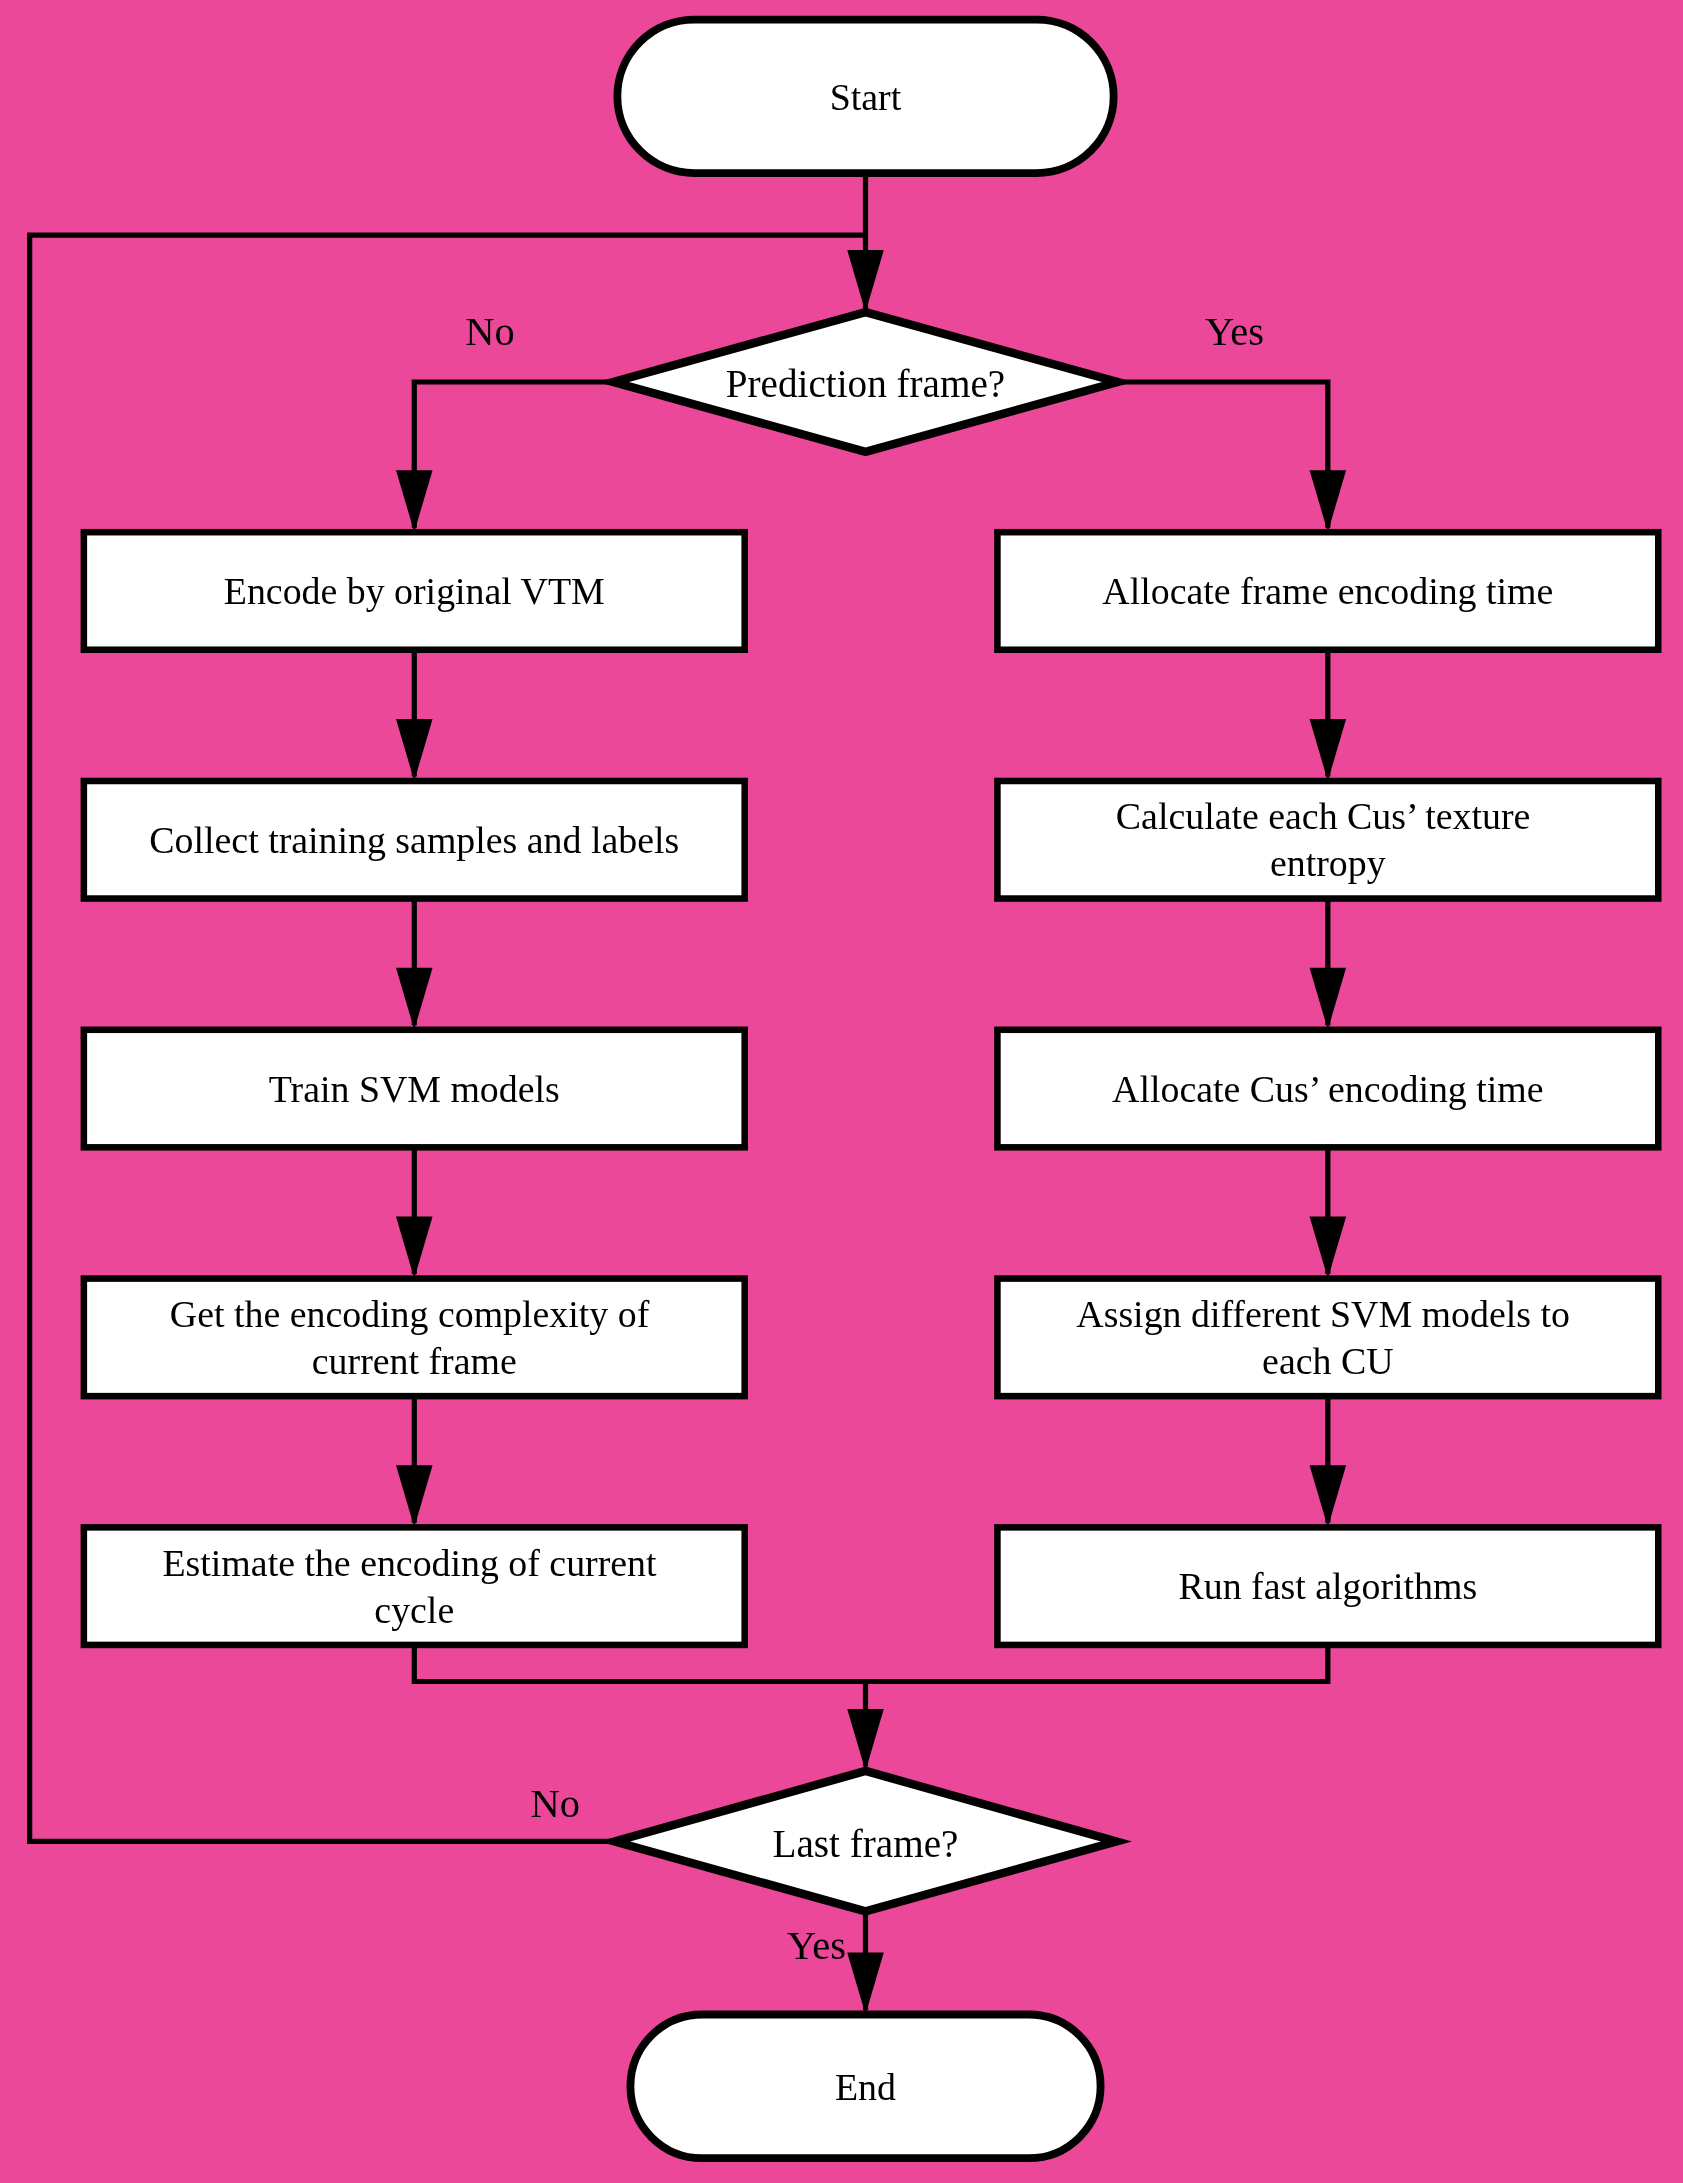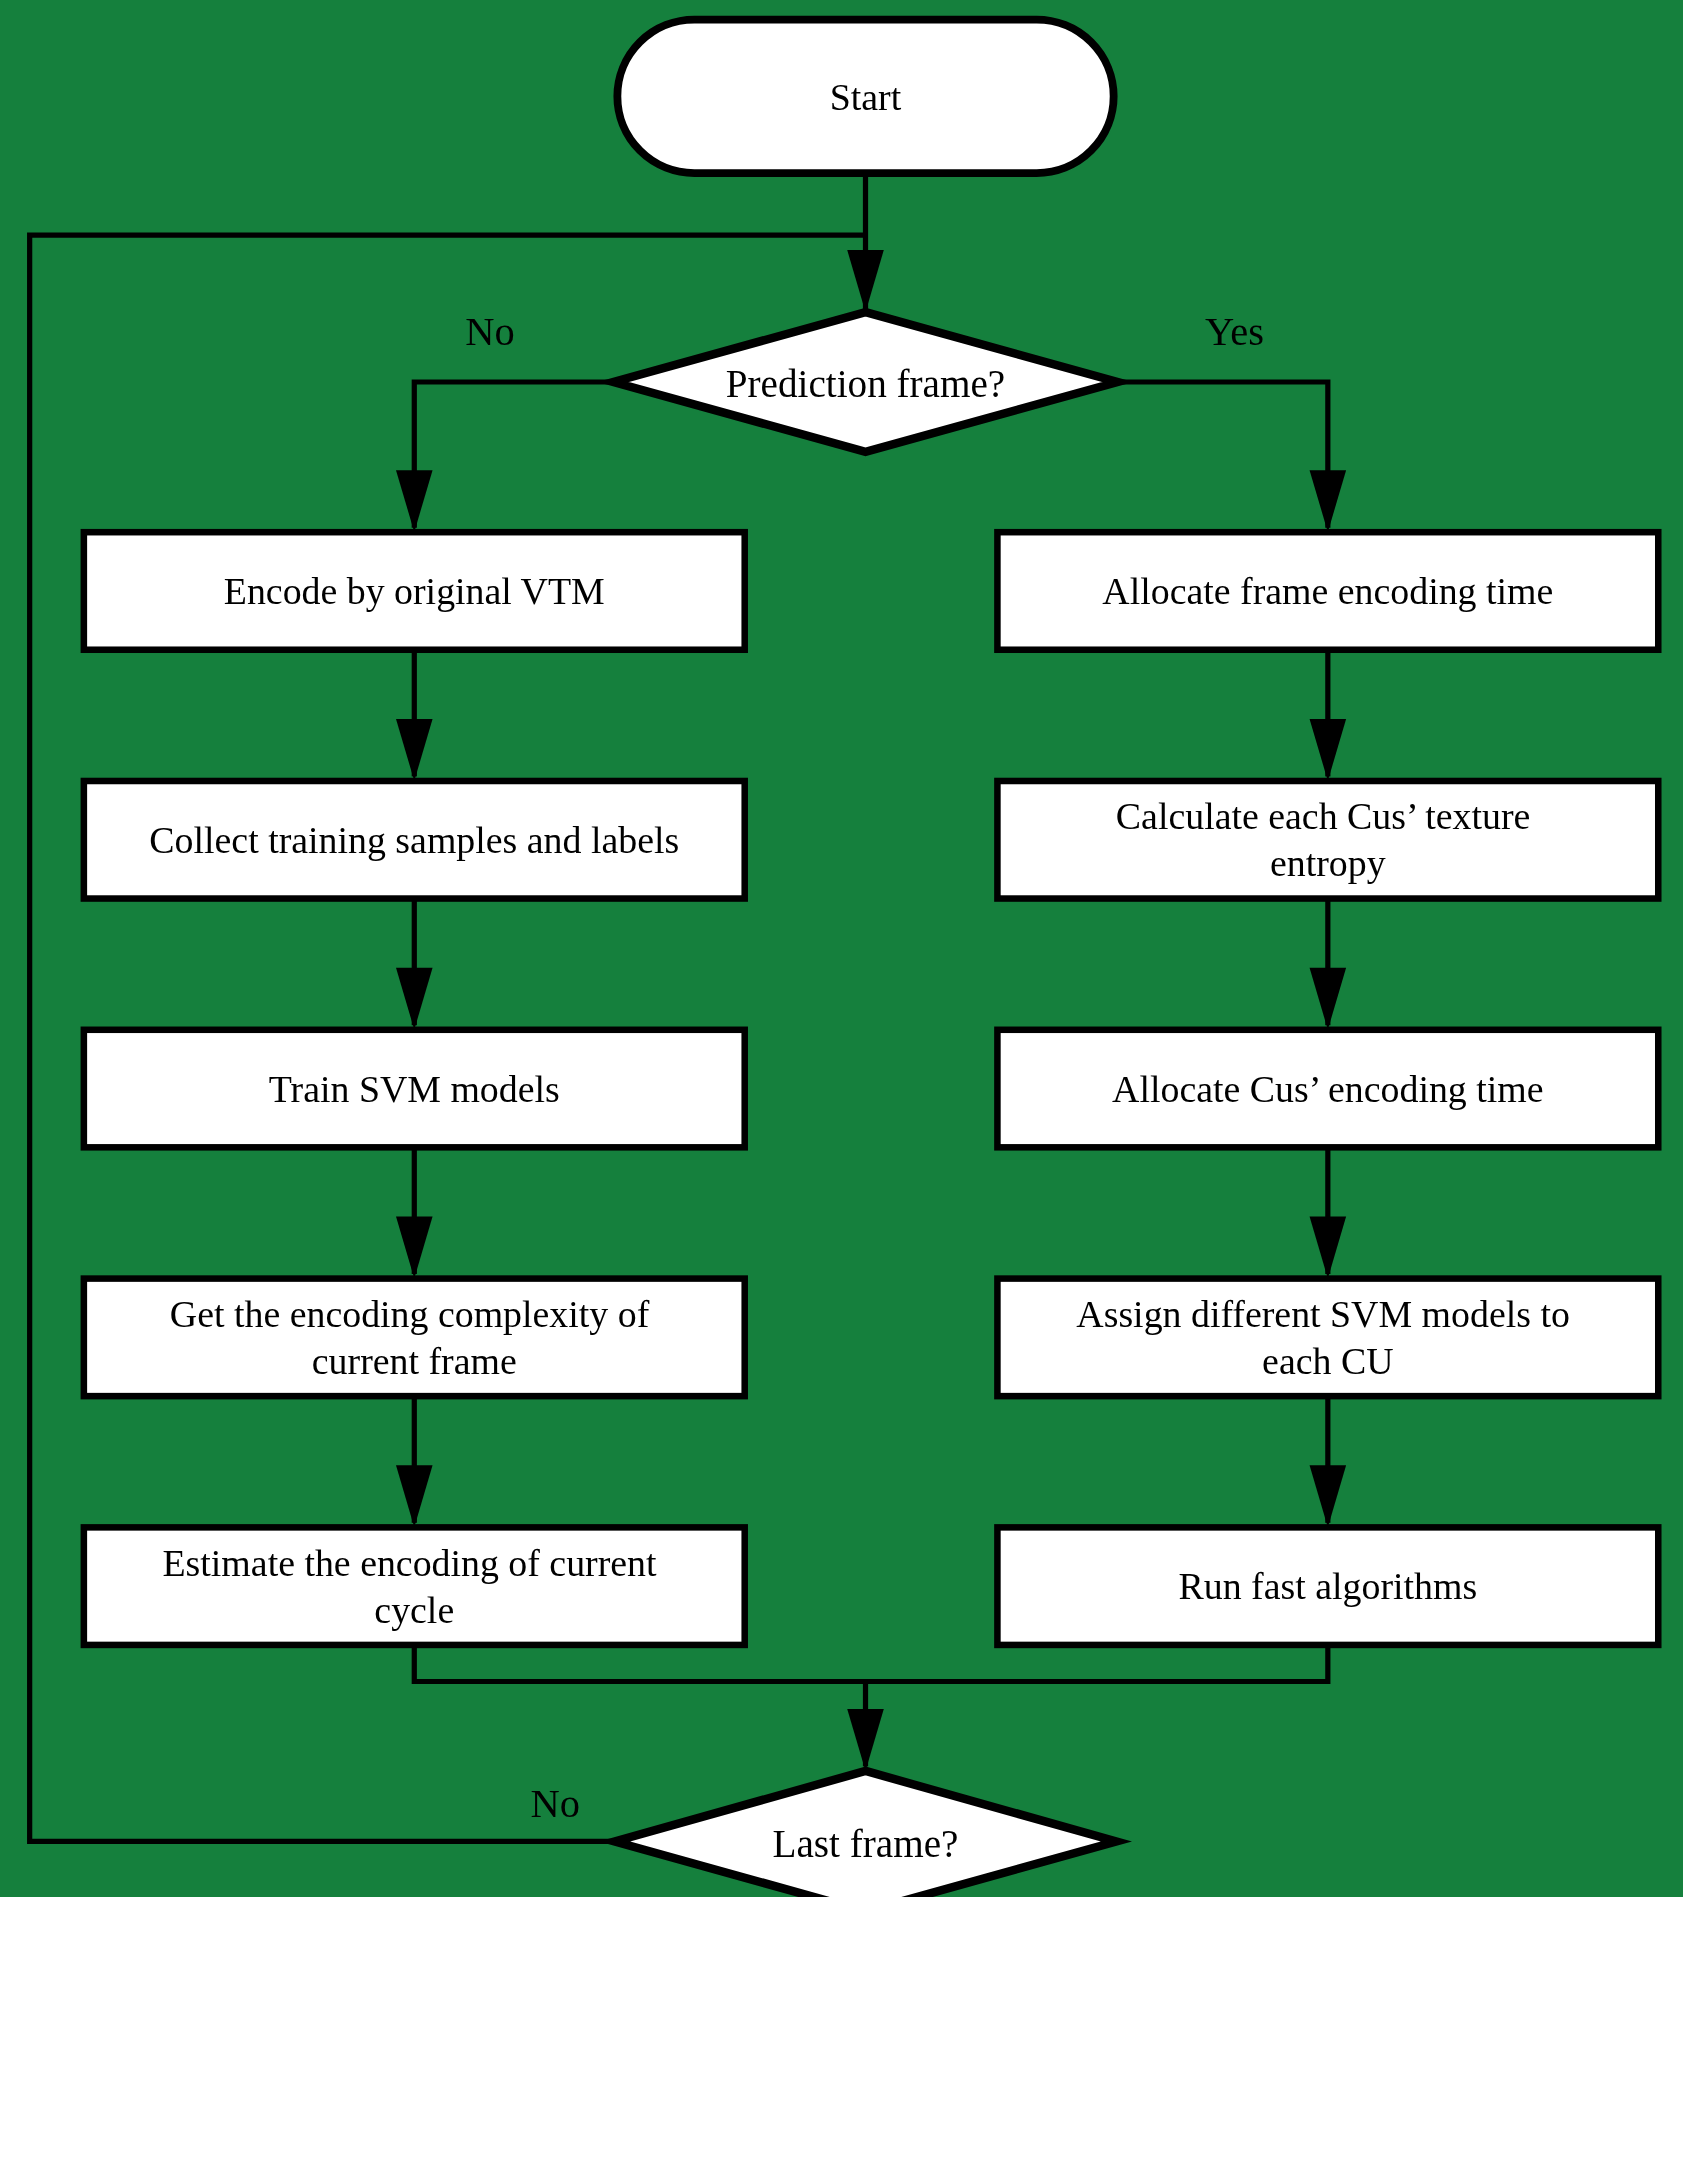--- a/index.html
+++ b/index.html
@@ -5,22 +5,22 @@
   html, body {
     margin: 0;
     padding: 0;
     background: #ffffff;
     width: 1684px;
     height: 2183px;
   }
   #stage {
     position: relative;
     width: 1684px;
-    height: 1897px;
-    background: #15803d;
+    height: 2183px;
+    background: #ec4899;
     overflow: hidden;
   }
   svg {
     display: block;
     font-family: "Liberation Serif", "DejaVu Serif", serif;
   }
   .node-shape {
     fill: #ffffff;
     stroke: #000000;
     stroke-linejoin: miter;

